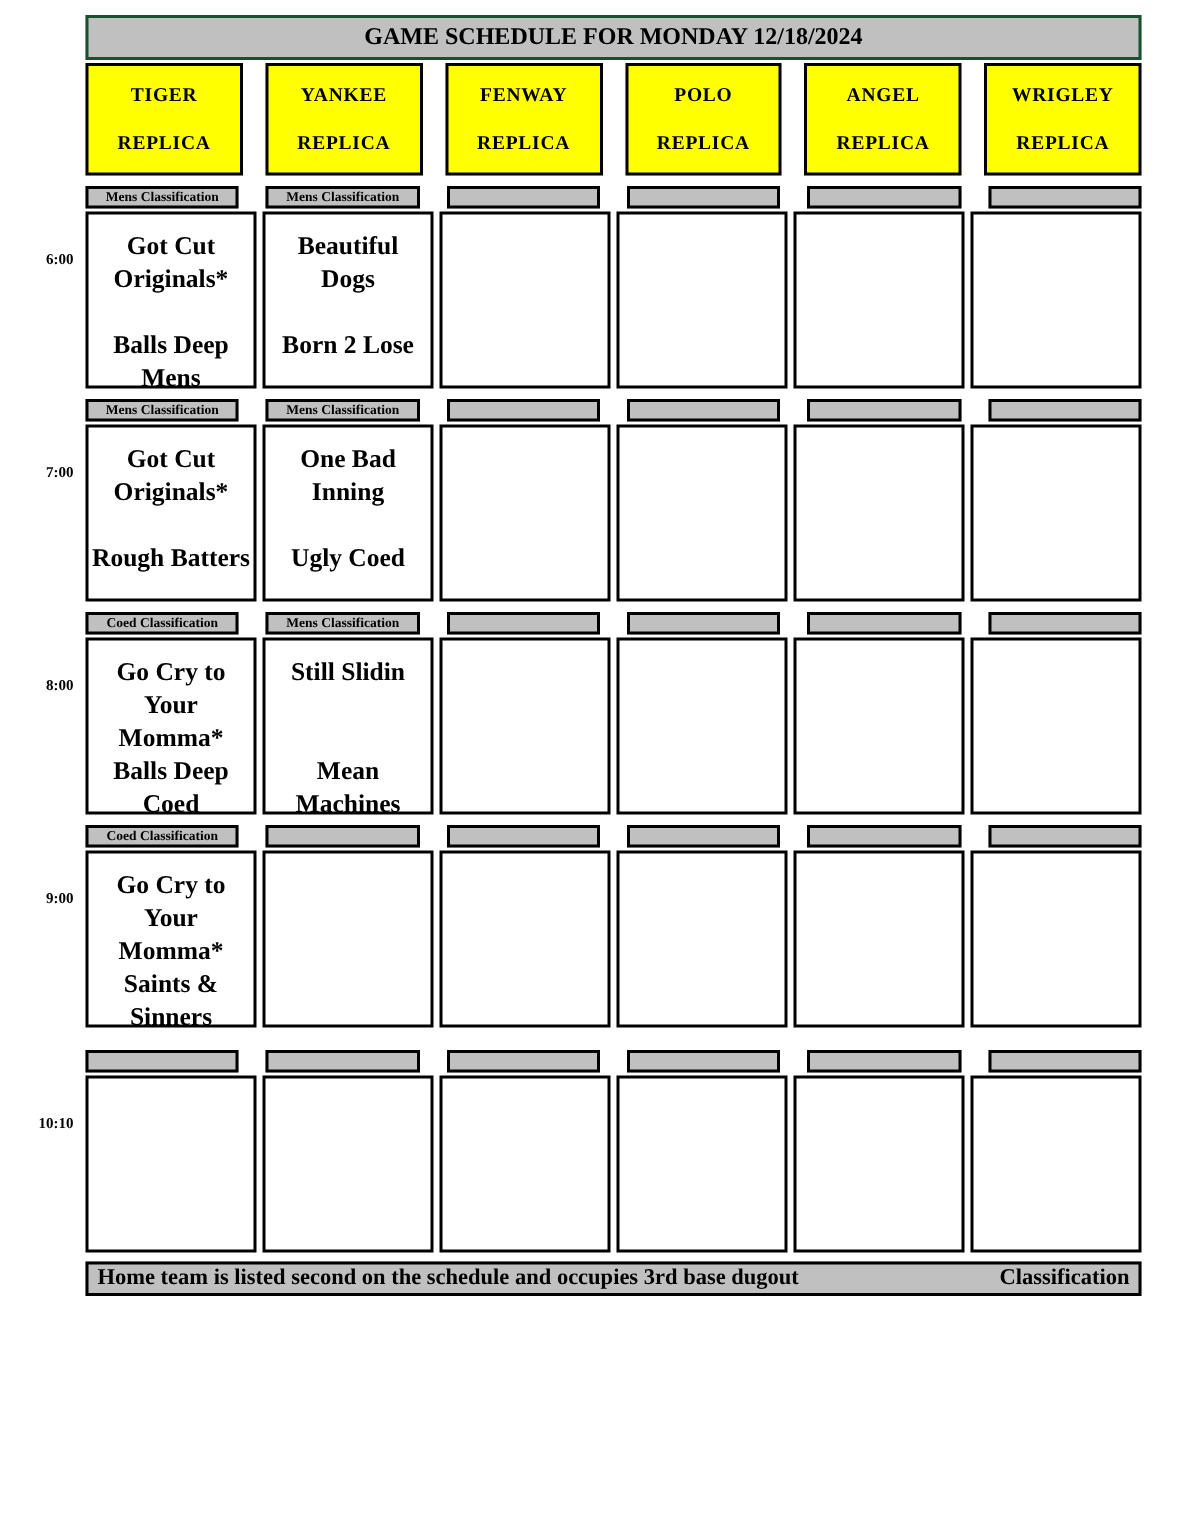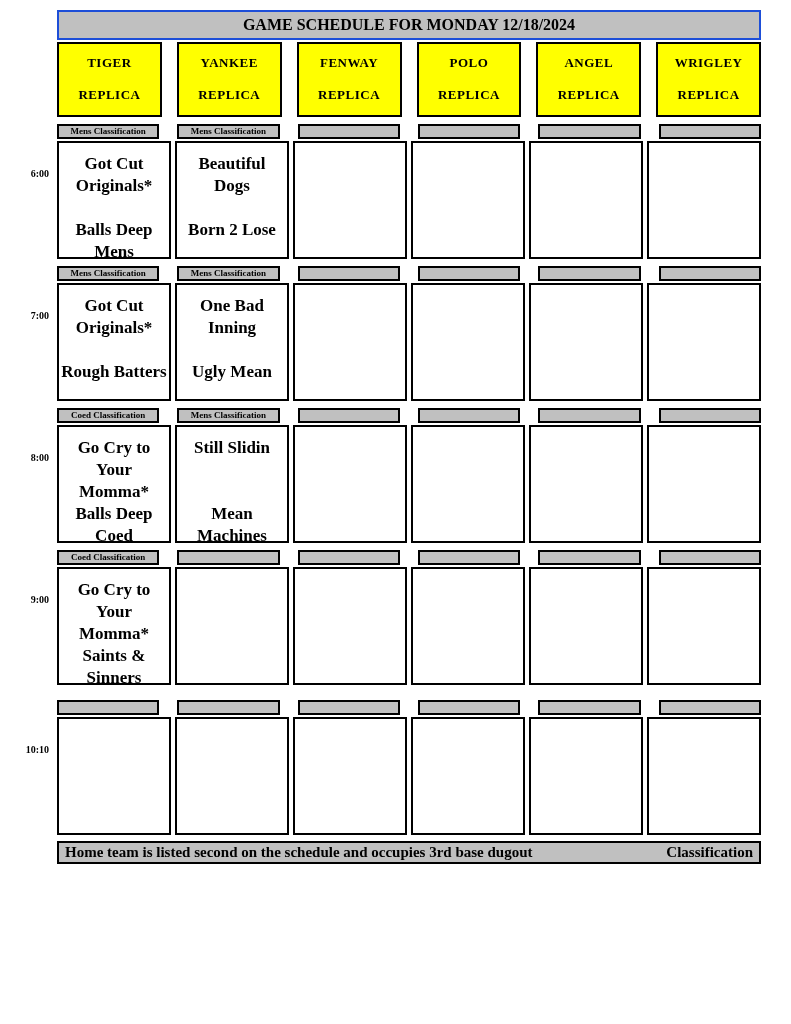--- a/index.html
+++ b/index.html
@@ -11,21 +11,21 @@
     font-family: "Liberation Serif", serif;
     overflow: hidden;
   }
   .sched {
     position: absolute;
     left: 57px;
     top: 10px;
     width: 704px;
   }
   .title-bar {
-    border: 2px solid #1d4ed8;
+    border: 2px solid #14532d;
     background: #c0c0c0;
     text-align: center;
     font-weight: bold;
     font-size: 16px;
     padding: 4px 0;
   }
   .grid {
     display: grid;
     grid-template-columns: repeat(6, 1fr);
     column-gap: 4px;
@@ -176,21 +176,21 @@
             <div class="strip-cell"></div>
             <div class="strip-cell"></div>
           </div>
           <div class="grid game-row">
             <div class="game-cell">
               <div class="team visitor">Got Cut Originals*</div>
               <div class="team home">Rough Batters</div>
             </div>
             <div class="game-cell">
               <div class="team visitor">One Bad Inning</div>
-              <div class="team home">Ugly Mean</div>
+              <div class="team home">Ugly Coed</div>
             </div>
             <div class="game-cell">
               <div class="team visitor"></div>
               <div class="team home"></div>
             </div>
             <div class="game-cell">
               <div class="team visitor"></div>
               <div class="team home"></div>
             </div>
             <div class="game-cell">

